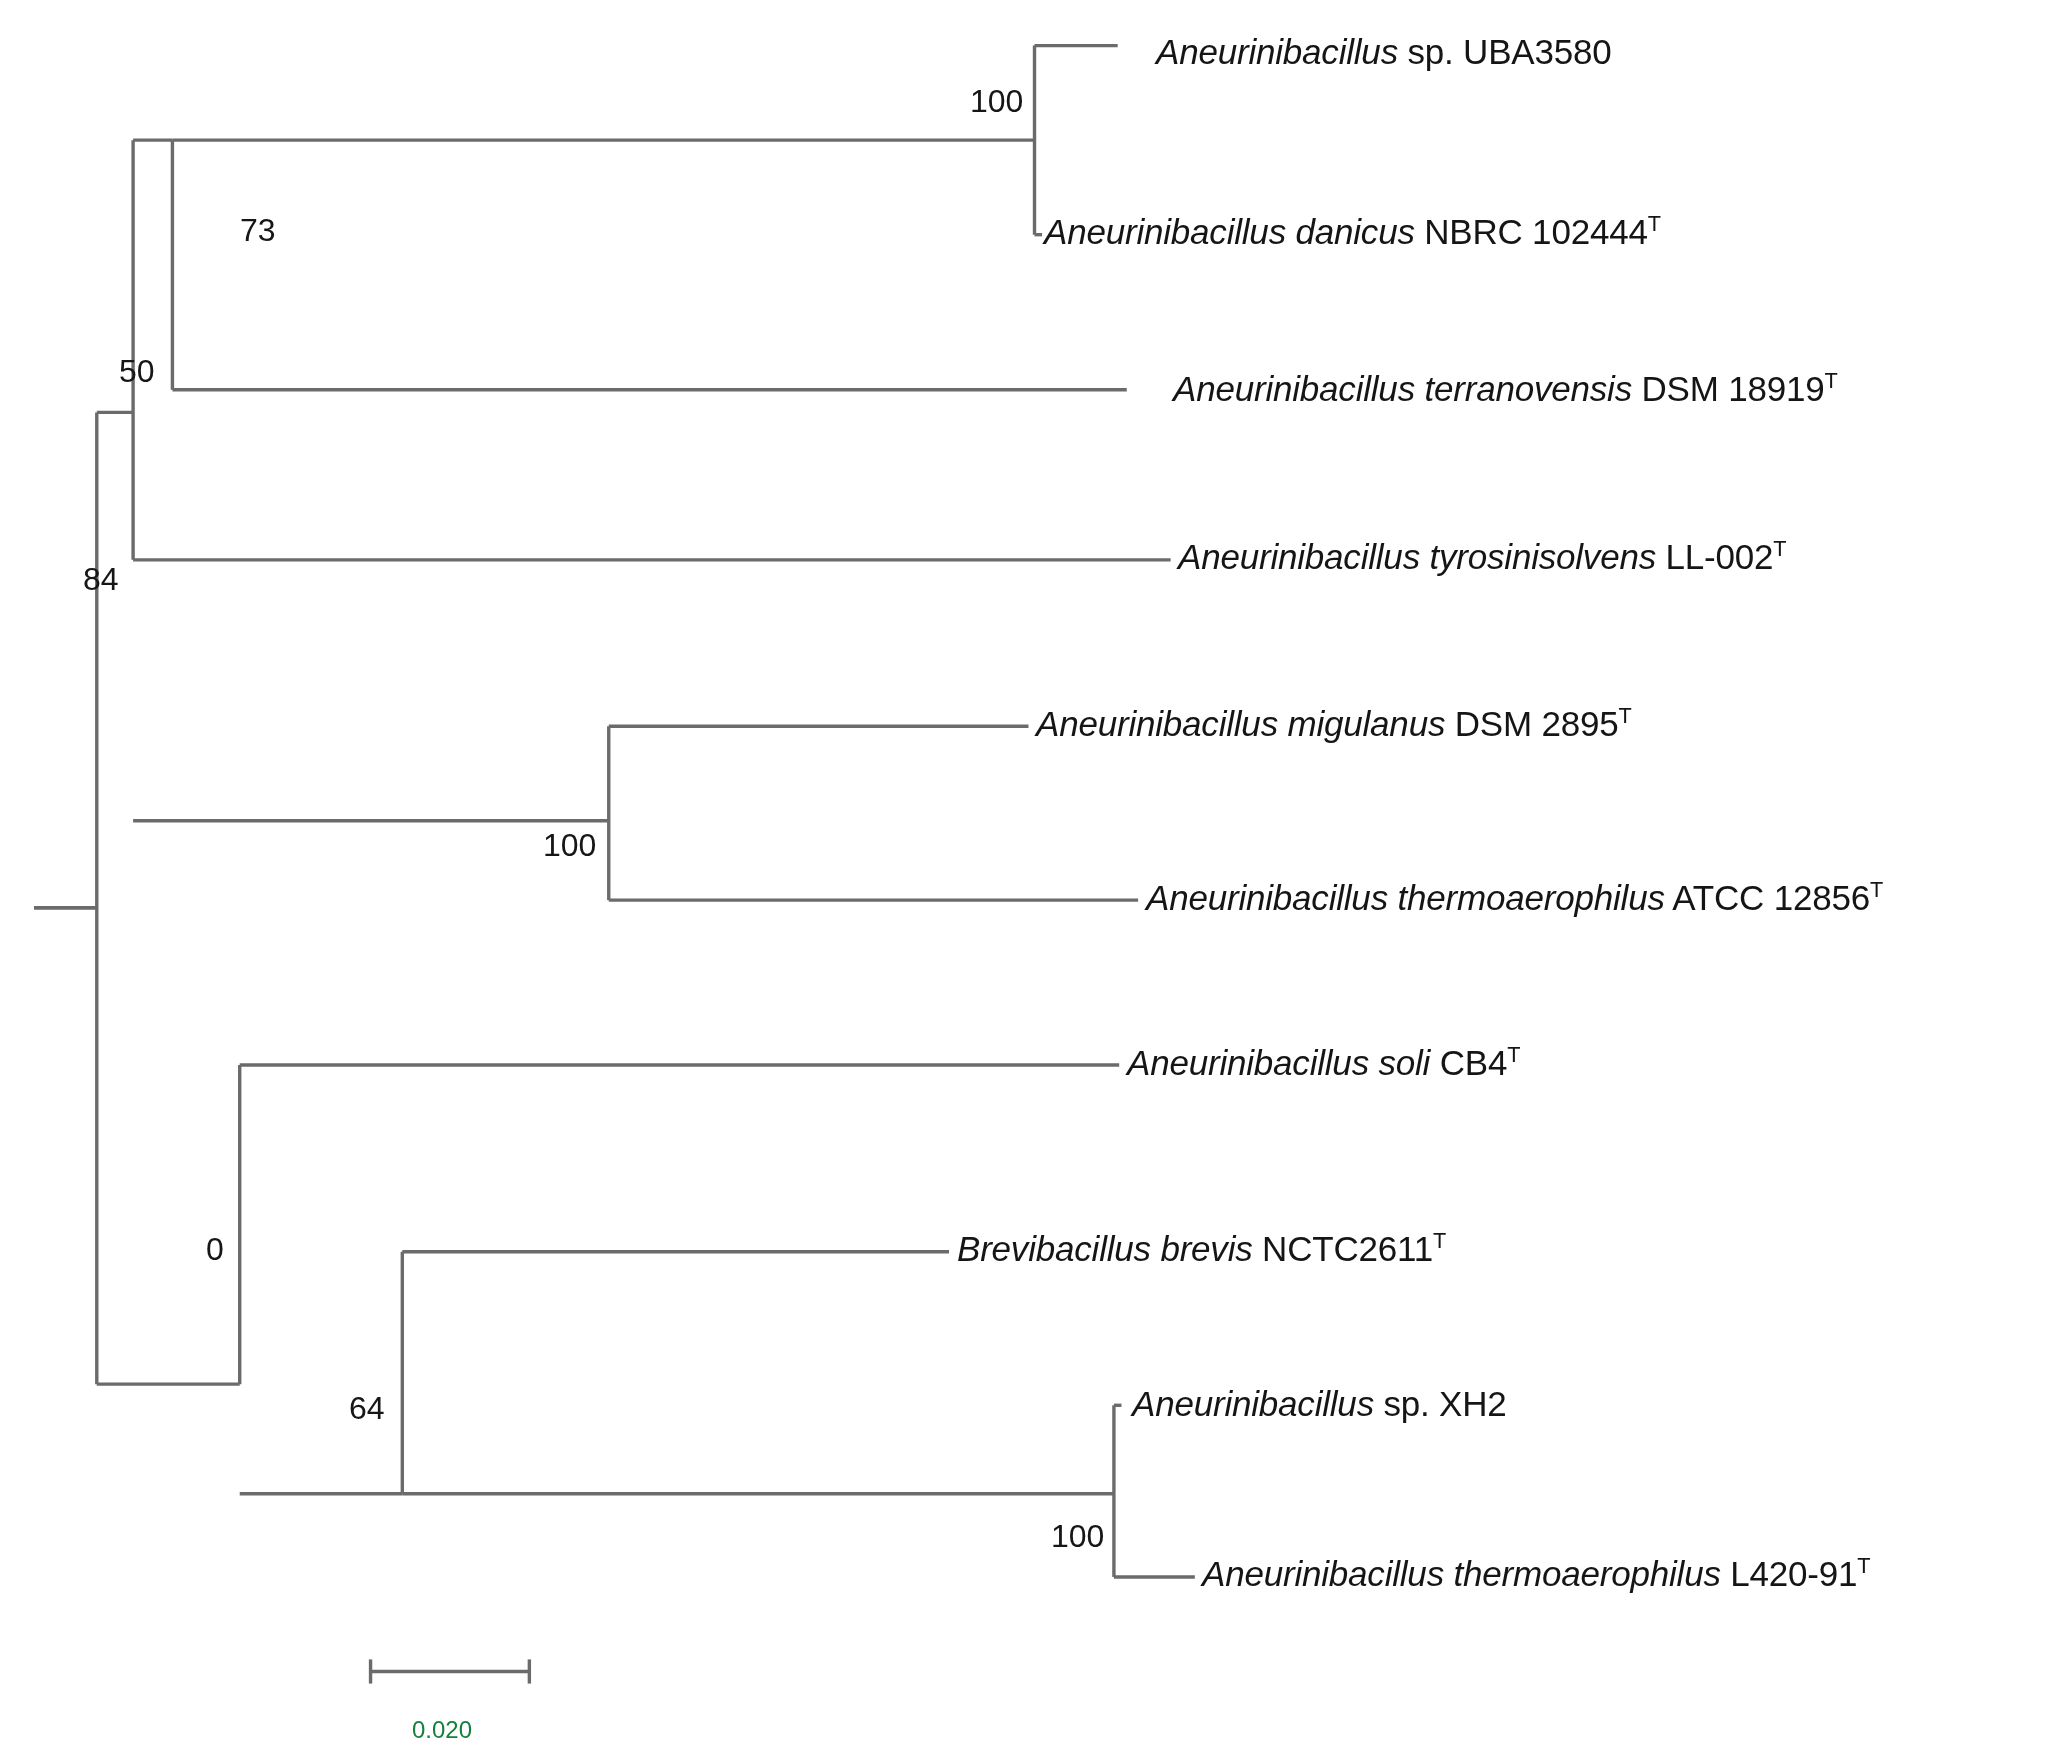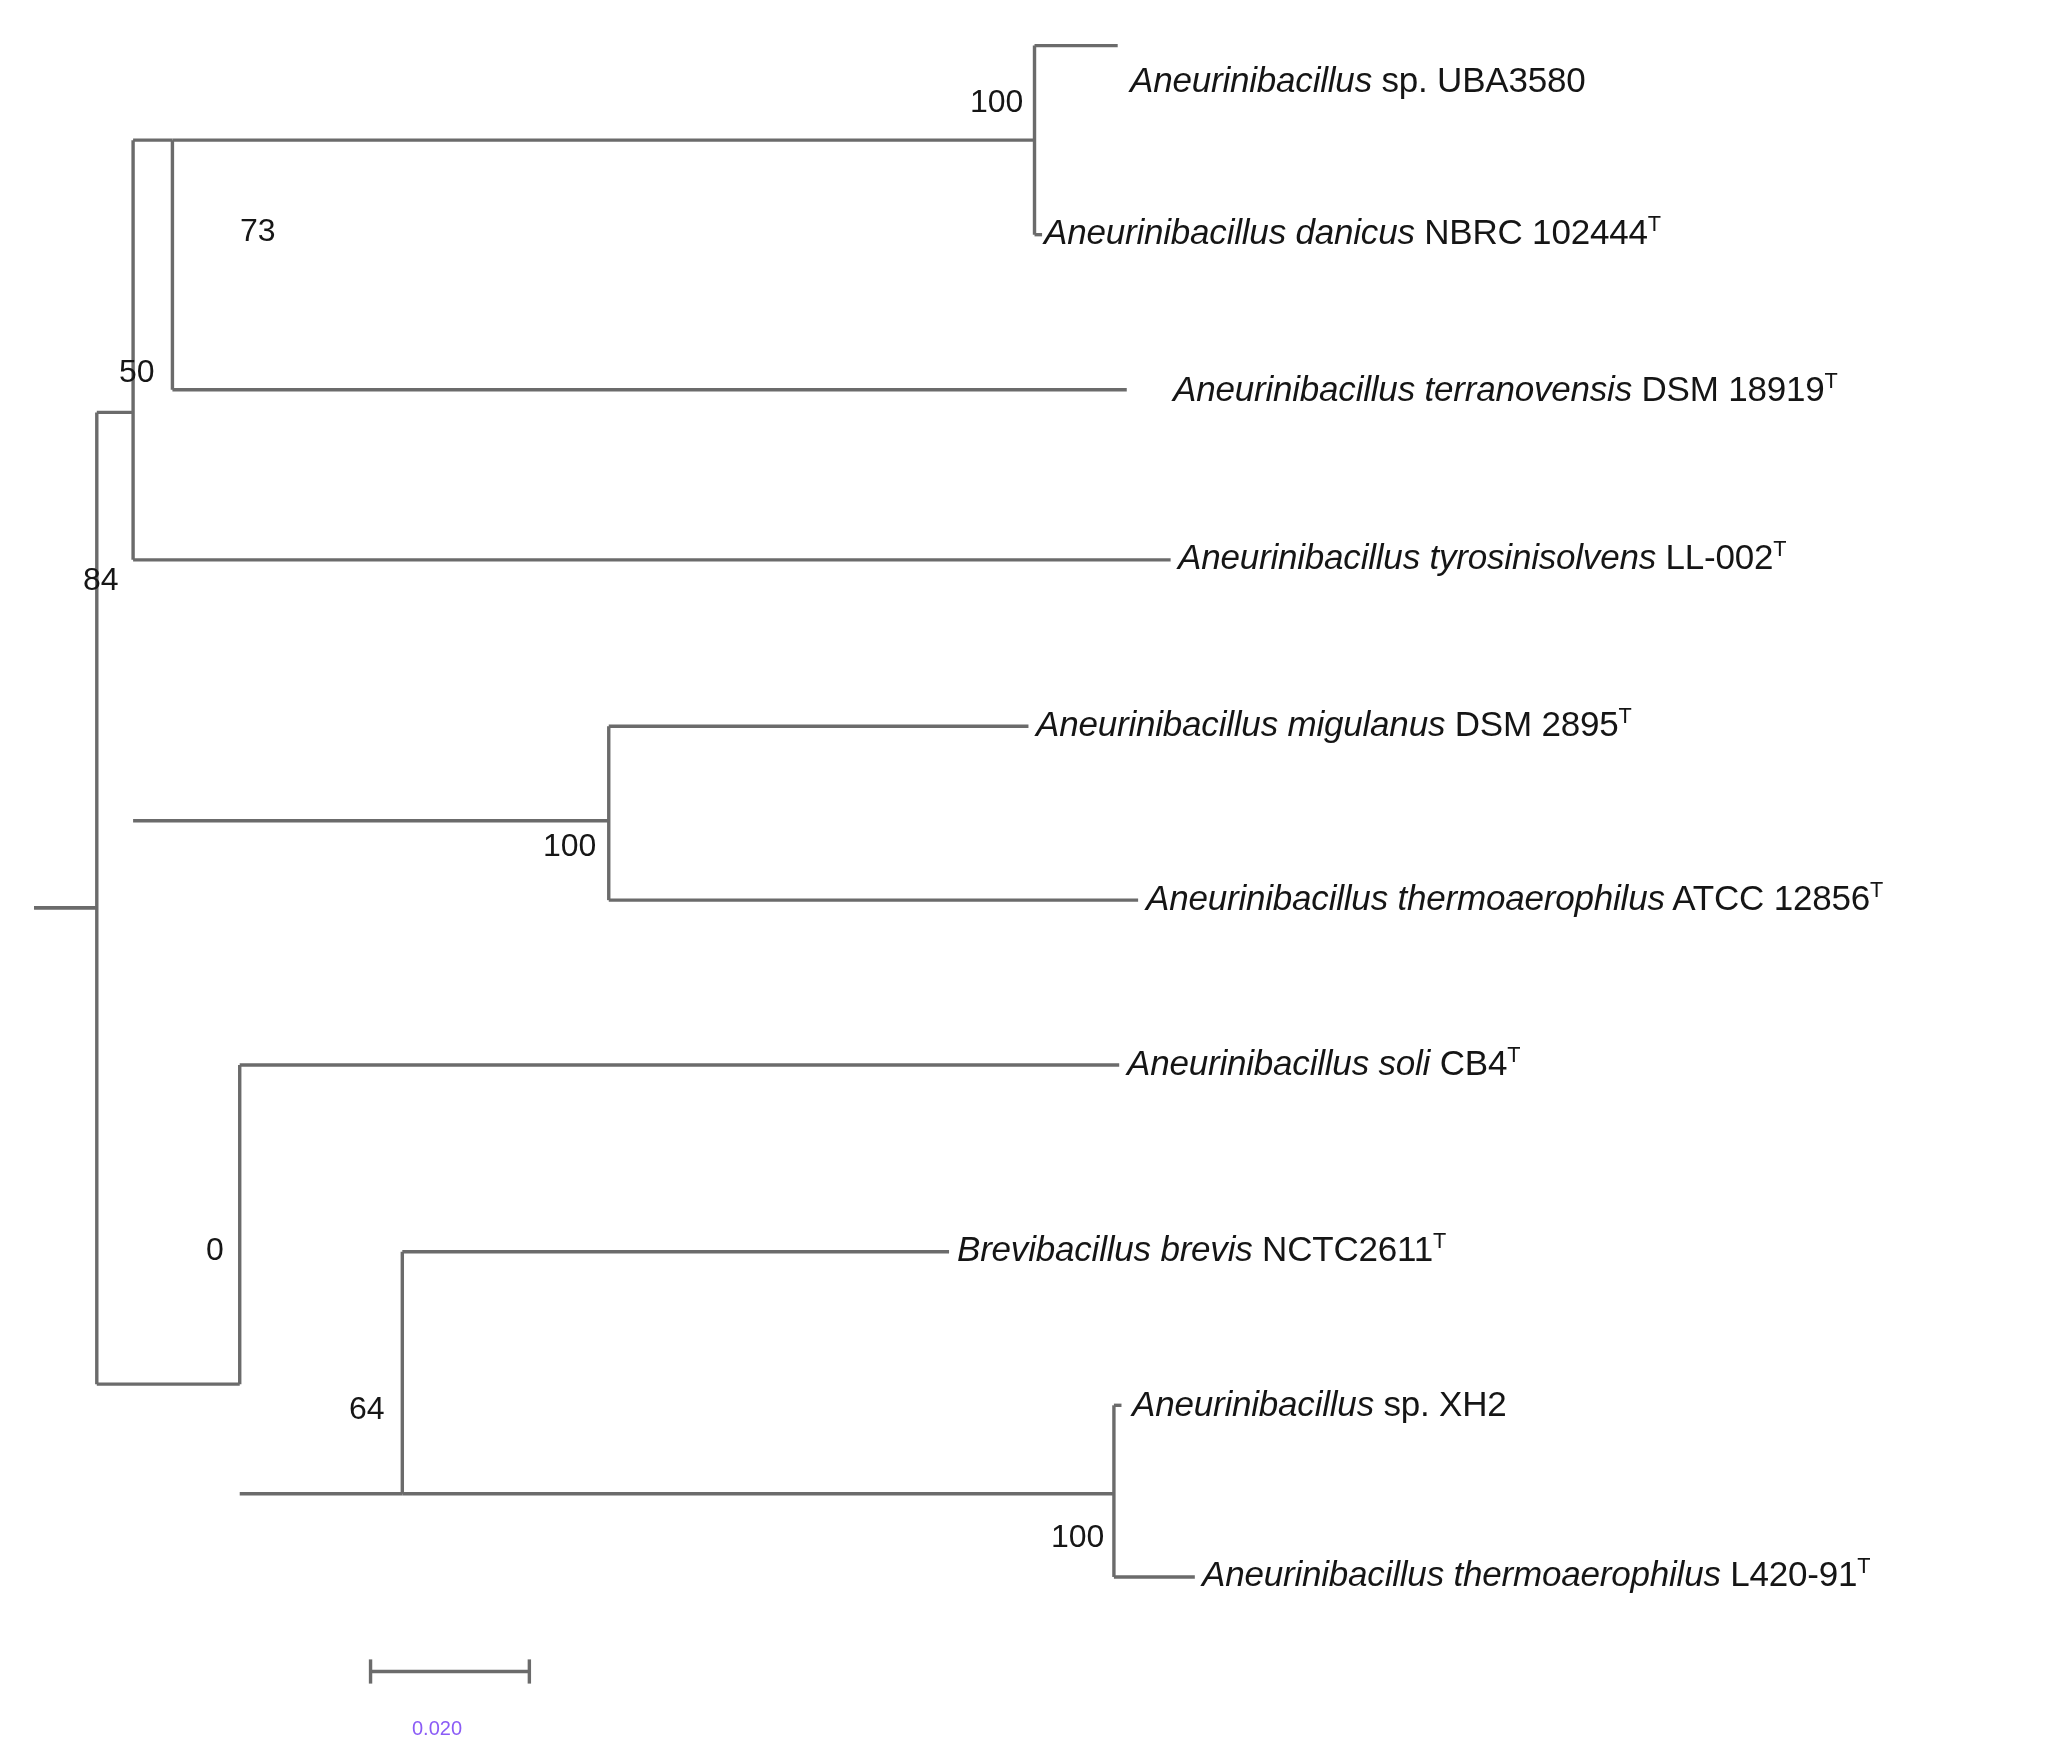--- a/index.html
+++ b/index.html
@@ -45,22 +45,22 @@
   }
   .boot-label {
     position: absolute;
     font-size: 32px;
     color: #161616;
     white-space: nowrap;
     line-height: 1;
   }
   .scale-label {
     position: absolute;
-    font-size: 20px;
-    color: #8b5cf6;
+    font-size: 24px;
+    color: #15803d;
     white-space: nowrap;
     line-height: 1;
   }
 </style>
 </head>
 <body>
 
 <div id="canvas">
   <svg id="tree-svg" viewBox="0 0 2732 2332" aria-hidden="true">
       <line x1="45" y1="1200" x2="128" y2="1200" stroke="#6b6b6b" stroke-width="4.5" stroke-linecap="butt"></line>
@@ -96,21 +96,21 @@
     </svg>
   <div id="labels-layer">
       <div class="boot-label" style="left: 970px; top: 85px;">100</div>
       <div class="boot-label" style="left: 240px; top: 214px;">73</div>
       <div class="boot-label" style="left: 119px; top: 355px;">50</div>
       <div class="boot-label" style="left: 543px; top: 829px;">100</div>
       <div class="boot-label" style="left: 83px; top: 563px;">84</div>
       <div class="boot-label" style="left: 206px; top: 1233px;">0</div>
       <div class="boot-label" style="left: 349px; top: 1392px;">64</div>
       <div class="boot-label" style="left: 1051px; top: 1520px;">100</div>
-      <div class="taxon-label" style="left: 1130px; top: 34px; margin-top: 28px;"><span class="sp-name">Aneurinibacillus</span><span class="strain"> sp. UBA3580</span></div>
+      <div class="taxon-label" style="left: 1156px; top: 34px;"><span class="sp-name">Aneurinibacillus</span><span class="strain"> sp. UBA3580</span></div>
       <div class="taxon-label" style="left: 1044px; top: 214px;"><span class="sp-name">Aneurinibacillus danicus</span><span class="strain"> NBRC 102444</span><sup>T</sup></div>
       <div class="taxon-label" style="left: 1134px; top: 371px; margin-left: 39px;"><span class="sp-name">Aneurinibacillus terranovensis</span><span class="strain"> DSM 18919</span><sup>T</sup></div>
       <div class="taxon-label" style="left: 1178px; top: 539px;"><span class="sp-name">Aneurinibacillus tyrosinisolvens</span><span class="strain"> LL-002</span><sup>T</sup></div>
       <div class="taxon-label" style="left: 1036px; top: 706px;"><span class="sp-name">Aneurinibacillus migulanus</span><span class="strain"> DSM 2895</span><sup>T</sup></div>
       <div class="taxon-label" style="left: 1146px; top: 880px;"><span class="sp-name">Aneurinibacillus thermoaerophilus</span><span class="strain"> ATCC 12856</span><sup>T</sup></div>
       <div class="taxon-label" style="left: 1127px; top: 1045px; text-align: center;"><span class="sp-name">Aneurinibacillus soli</span><span class="strain"> CB4</span><sup>T</sup></div>
       <div class="taxon-label" style="left: 957px; top: 1231px;"><span class="sp-name">Brevibacillus brevis</span><span class="strain"> NCTC2611</span><sup>T</sup></div>
       <div class="taxon-label" style="left: 1132px; top: 1386px; text-align: right;"><span class="sp-name">Aneurinibacillus</span><span class="strain"> sp. XH2</span></div>
       <div class="taxon-label" style="left: 1202px; top: 1556px;"><span class="sp-name">Aneurinibacillus thermoaerophilus</span><span class="strain"> L420-91</span><sup>T</sup></div>
       <div class="scale-label" style="left: 412px; top: 1718px;">0.020</div>

